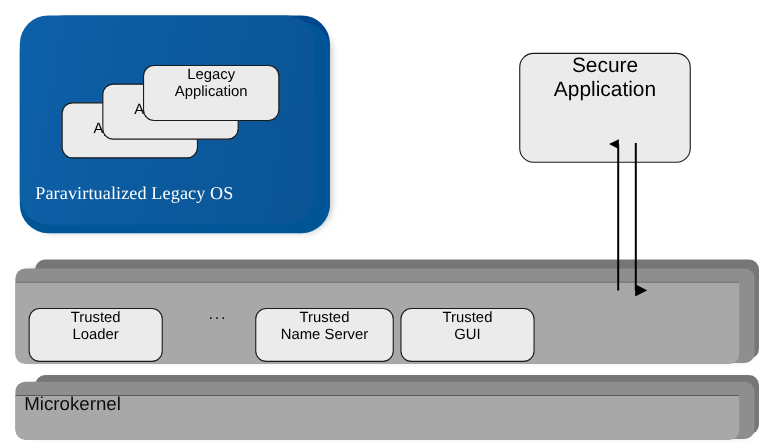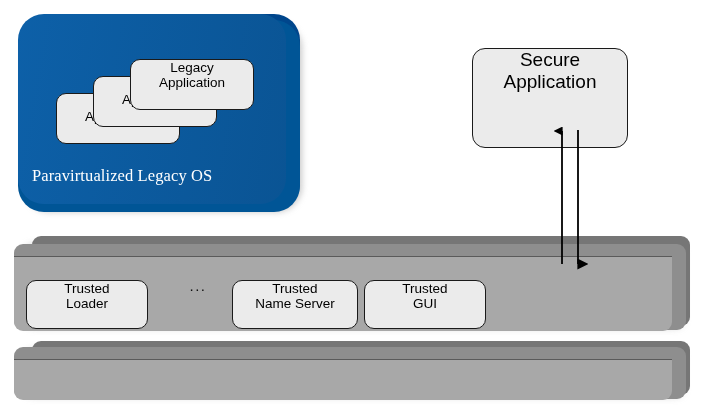--- a/index.html
+++ b/index.html
@@ -276,14 +276,15 @@
     <span><span>Trusted</span><br><span>GUI</span></span>
   </div>
 
 
   <div class="slab" id="microkernel-band">
     <div class="slab-shadow"></div>
     <div class="slab-top"></div>
     <div class="slab-right"></div>
     <div class="slab-face"></div>
   </div>
+  <div class="microkernel-label">Microkernel</div>
 
 </div>
 
 </body></html>

